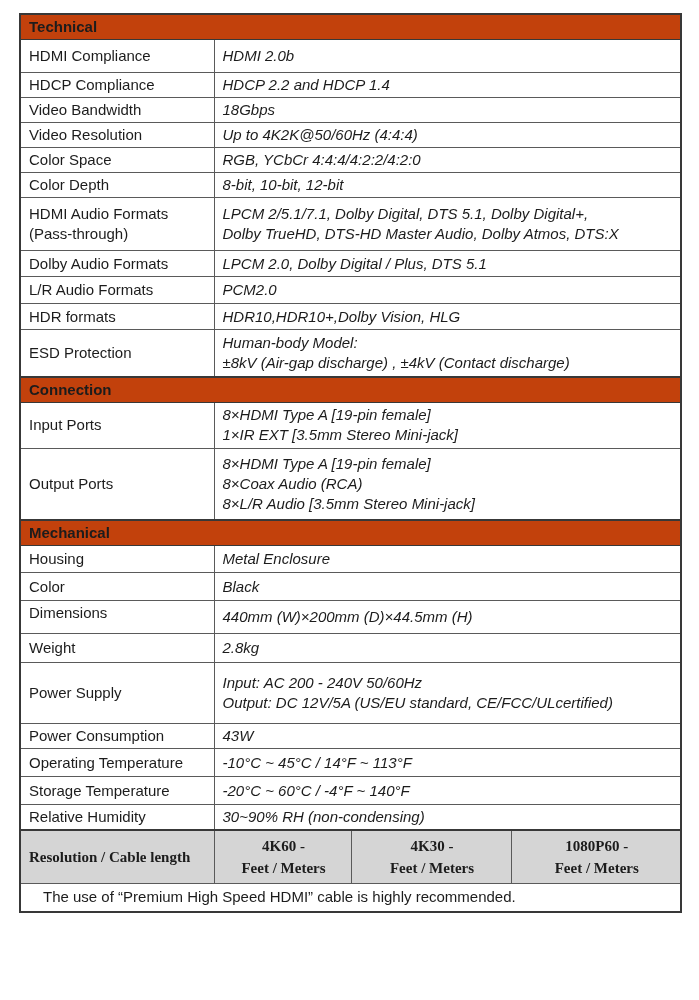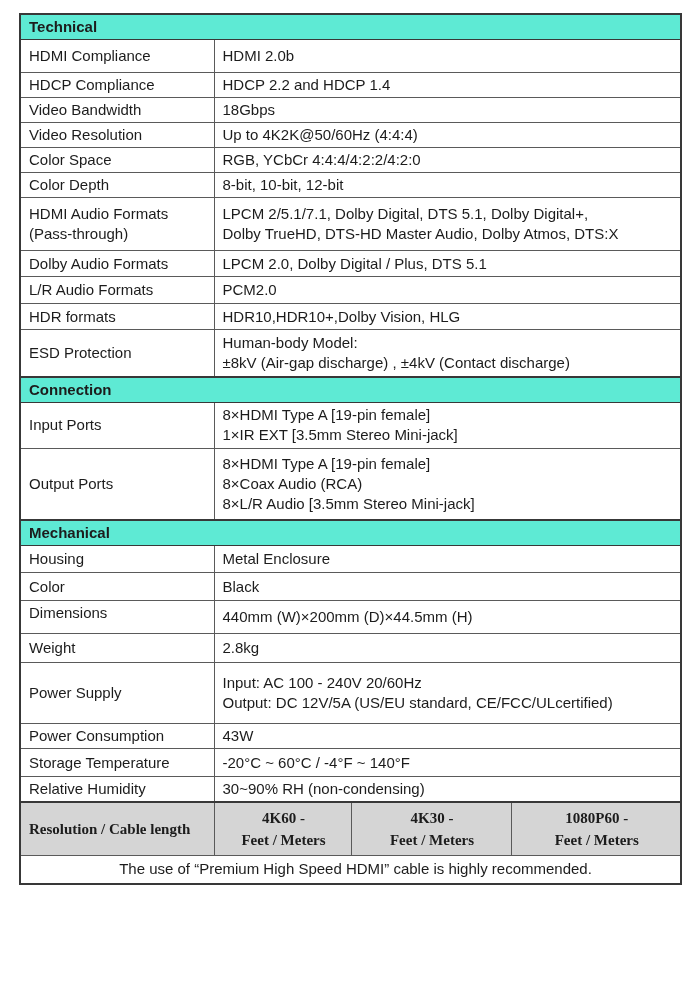--- a/index.html
+++ b/index.html
@@ -31,49 +31,49 @@
     line-height: 20px;
     white-space: pre-line;
     overflow: hidden;
     vertical-align: middle;
   }
   
   table.spec {
     border: 2px solid #383838;
   }
   tr.section td {
-    background: #5eead4;
+    background: #c2410c;
     font-weight: bold;
     border-top: 2px solid #383838;
     border-bottom: 1px solid #383838;
   }
   td.value {
     padding-left: 10px;
+    font-style: italic;
   }
   td.loose  { line-height: 24px; margin-top: 30px; }
   td.xloose { line-height: 29px; }
   tr.cable-header td {
     background: #d5d5d5;
     font-weight: bold;
     text-align: center;
     line-height: 22px;
     border-top: 2px solid #383838;
     font-family: Liberation Serif, serif;
   }
   tr.cable-header td.cable-label {
     text-align: left;
     padding-left: 8px;
   }
   tr.cable-values td.cval {
     text-align: center;
   }
   tr.footer-row td {
     border-top: 1px solid #383838;
-    padding-left: 16px;
-    text-align: center;
+    padding-left: 22px;
   }
 </style>
 </head>
 <body>
 
 <div class="page">
   <table class="spec">
     <colgroup>
       <col style="width:194px">
       <col style="width:137px">
@@ -162,26 +162,30 @@
     <tr style="height:33px">
       <td class="label" style="vertical-align:top">Dimensions</td>
       <td class="value" colspan="3">440mm (W)×200mm (D)×44.5mm (H)</td>
     </tr>
     <tr style="height:29px">
       <td class="label">Weight</td>
       <td class="value" colspan="3">2.8kg</td>
     </tr>
     <tr style="height:61px">
       <td class="label">Power Supply</td>
-      <td class="value xloose" colspan="3">Input: AC 100 - 240V 20/60Hz
+      <td class="value xloose" colspan="3">Input: AC 200 - 240V 50/60Hz
 Output: DC 12V/5A (US/EU standard, CE/FCC/ULcertified)</td>
     </tr>
     <tr style="height:22px">
       <td class="label">Power Consumption</td>
       <td class="value" colspan="3">43W</td>
+    </tr>
+    <tr style="height:28px">
+      <td class="label">Operating Temperature</td>
+      <td class="value" colspan="3">-10°C ~ 45°C / 14°F ~ 113°F</td>
     </tr>
     <tr style="height:28px">
       <td class="label">Storage Temperature</td>
       <td class="value" colspan="3">-20°C ~ 60°C / -4°F ~ 140°F</td>
     </tr>
     <tr style="height:18px">
       <td class="label">Relative Humidity</td>
       <td class="value" colspan="3">30~90% RH (non-condensing)</td>
     </tr>
 

